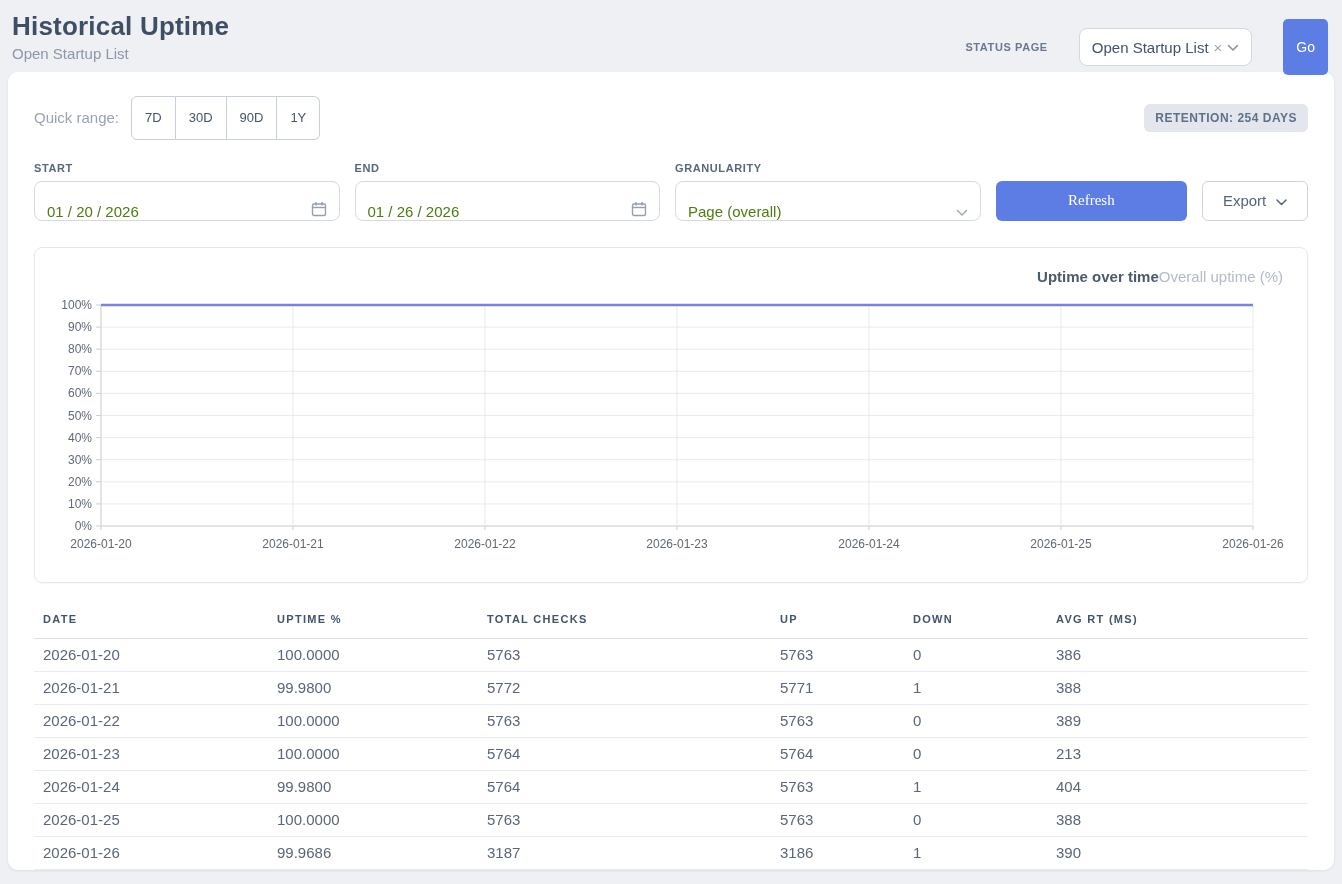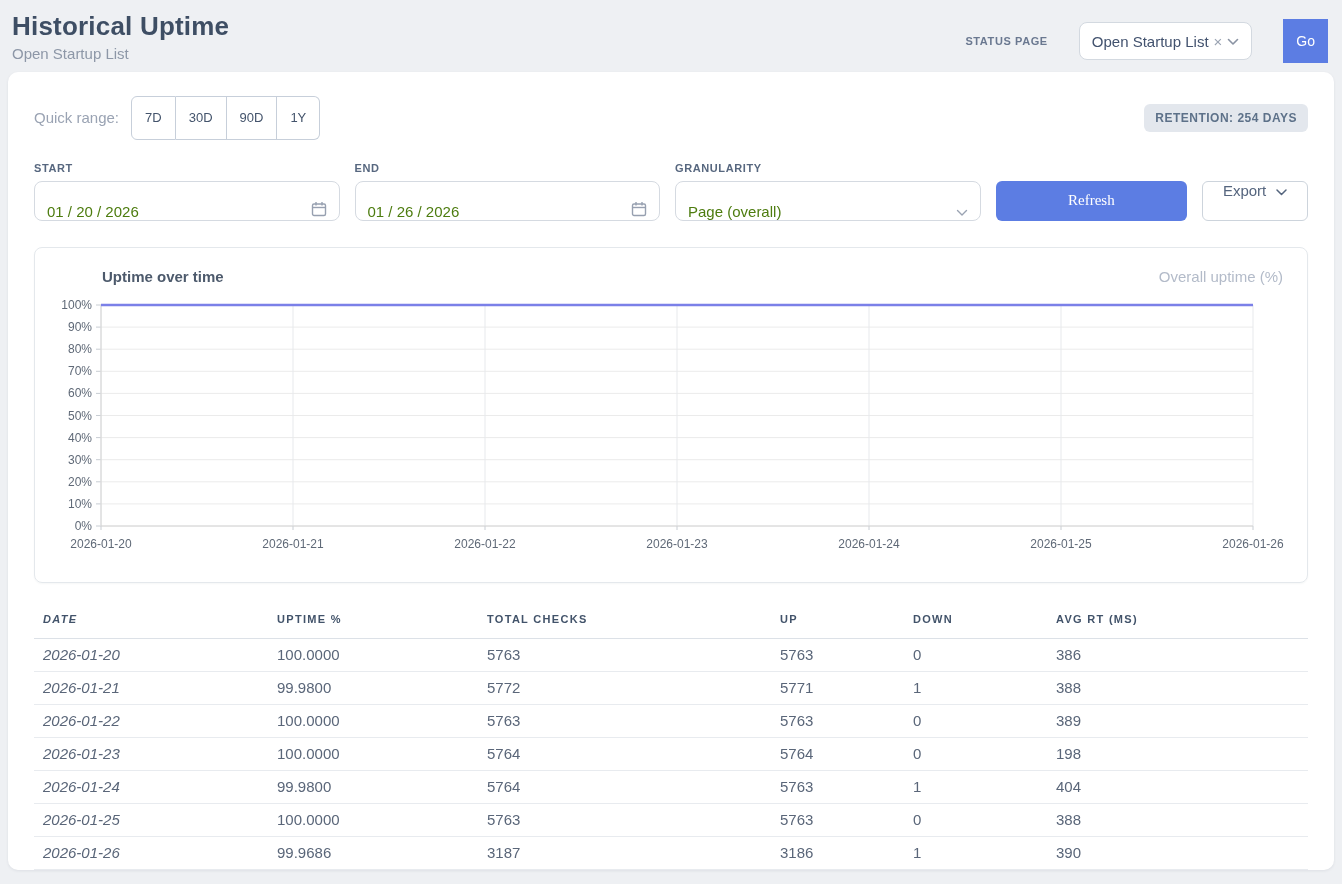--- a/index.html
+++ b/index.html
@@ -21,22 +21,22 @@
   .status-page-label { font-size: 11px; font-weight: 700; letter-spacing: .6px; color: #6a7890; }
   .status-select {
     display: flex; align-items: center; gap: 5px; background: #fff;
     border: 1px solid #d3d9e0; border-radius: 8px; height: 38px;
     padding: 0 12px; cursor: pointer;
   }
   .status-select .val { font-size: 15px; color: #42526e; }
   .clear-x { font-size: 15px; color: #9aa3b2; cursor: pointer; line-height: 1; }
   .chev { display: inline-block; }
   .go-btn {
-    background: #5c7de3; color: #fff; border: none; border-radius: 0;
-    font-size: 14px; padding: 14px 13px; cursor: pointer;
+    background: #5c7de3; color: #fff; border: none; border-radius: 5px;
+    font-size: 14px; padding: 20px 13px; cursor: pointer;
     font-family: inherit;
   }
   
   .main-card {
     margin: 0 8px; background: #fff; border-radius: 10px;
     box-shadow: 0 1px 3px rgba(30,40,60,.08);
     padding: 24px 26px 16px 26px; height: 798px;
   }
   
   .quickrange-row { display: flex; align-items: center; }
@@ -68,44 +68,44 @@
     cursor: pointer;
   }
   .refresh-btn {
     margin-left: auto; width: 192px; height: 40px; background: #5c7de3;
     color: #fff; border: none; border-radius: 6px; font-size: 15px;
     cursor: pointer; font-family: Liberation Serif, serif;
   }
   .export-btn {
     width: 106px; height: 40px; background: #fff; border: 1px solid #cdd4dc;
     border-radius: 6px; font-size: 15px; color: #55657e; cursor: pointer;
-    display: flex; justify-content: center; gap: 10px;
+    display: flex; align-items: center; justify-content: center; gap: 10px;
     font-family: inherit;
   }
   
   .chart-card {
     margin-top: 26px; border: 1px solid #e4e8ec; border-radius: 8px;
     box-shadow: 0 1px 2px rgba(30,40,60,.04);
     padding: 20px 24px 10px 24px; height: 336px;
   }
-  .chart-header { display: flex; justify-content: space-between; align-items: center; margin-left: 43px; }
+  .chart-header { display: flex; justify-content: flex-end; align-items: center; }
   .chart-title { font-size: 15px; font-weight: 700; color: #4d5a6c; }
   .chart-legend { font-size: 15px; color: #b3bbc9; }
   .chart-svg { margin-top: 8px; display: block; overflow: visible; }
   
   .uptime-table { width: 100%; border-collapse: collapse; margin-top: 26px; }
   .uptime-table th {
     text-align: left; font-size: 11px; font-weight: 700; letter-spacing: 1.3px;
     color: #42536a; padding: 4px 0 13px 0; border-bottom: 1px solid #dce1e7;
   }
   .uptime-table td {
     font-size: 15px; color: #5a6679; padding: 7px 0 8px 0;
     border-bottom: 1px solid #e8ebef;
   }
-  .uptime-table th:first-child, .uptime-table td:first-child { padding-left: 9px; font-style: italic; }
+  .uptime-table th:first-child, .uptime-table td:first-child { padding-left: 9px; }
 </style>
 </head>
 <body>
 
 <div class="top-header">
   <div>
     <div class="page-title">Historical Uptime</div>
     <div class="page-subtitle">Open Startup List</div>
   </div>
   <div class="header-right">
@@ -296,21 +296,21 @@
           <td>5763</td>
           <td>0</td>
           <td>389</td>
         </tr>
         <tr>
           <td>2026-01-23</td>
           <td>100.0000</td>
           <td>5764</td>
           <td>5764</td>
           <td>0</td>
-          <td>198</td>
+          <td>213</td>
         </tr>
         <tr>
           <td>2026-01-24</td>
           <td>99.9800</td>
           <td>5764</td>
           <td>5763</td>
           <td>1</td>
           <td>404</td>
         </tr>
         <tr>

